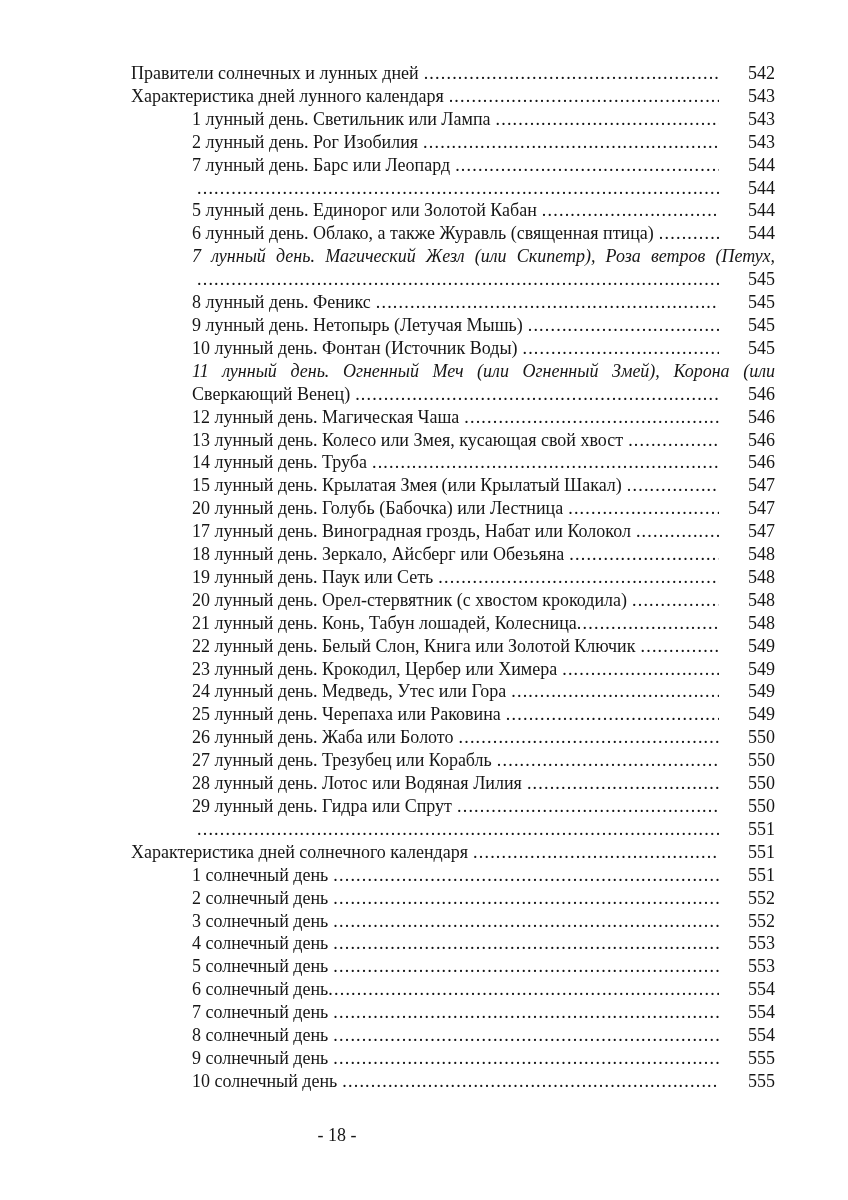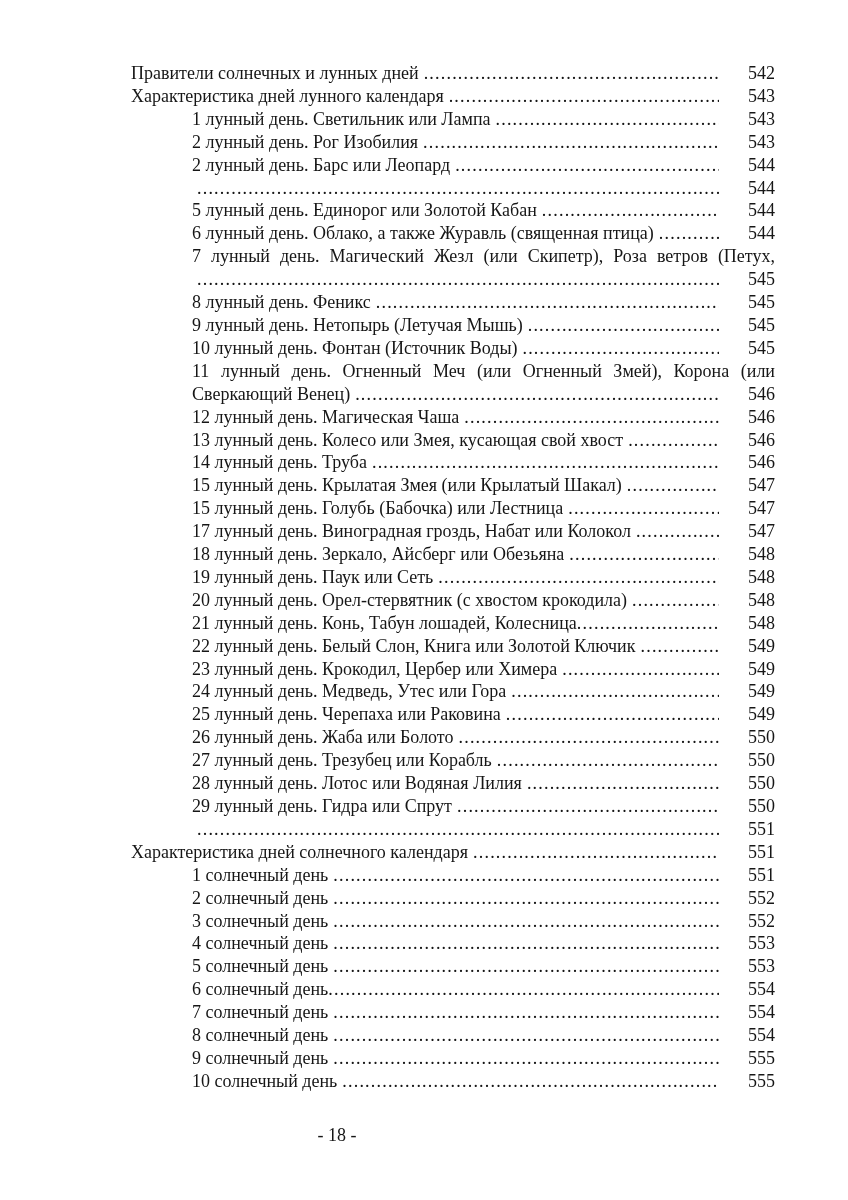--- a/index.html
+++ b/index.html
@@ -37,20 +37,21 @@
     white-space: normal;
     text-align: justify;
     text-align-last: justify;
   }
   .txt {
     white-space: pre;
     flex: 0 0 auto;
   }
   .row.justify .txt {
     white-space: normal;
+    font-style: italic;
   }
   .leader {
     flex: 1 1 0;
     min-width: 0;
     overflow: hidden;
     white-space: nowrap;
     letter-spacing: 1.2px;
     margin-left: 5px;
   }
   .leader.nogap {
@@ -89,21 +90,21 @@
         <span class="txt">1 лунный день. Светильник или Лампа</span>
         <span class="leader">................................................................................................................................................................</span>
         <span class="pagenum">543</span>
       </div>
       <div class="row indent1">
         <span class="txt">2 лунный день. Рог Изобилия</span>
         <span class="leader">................................................................................................................................................................</span>
         <span class="pagenum">543</span>
       </div>
       <div class="row indent1">
-        <span class="txt">2 лунный день. Барс или Леопард</span>
+        <span class="txt">7 лунный день. Барс или Леопард</span>
         <span class="leader">................................................................................................................................................................</span>
         <span class="pagenum">544</span>
       </div>
       <div class="row indent1">
         <span class="leader">................................................................................................................................................................</span>
         <span class="pagenum">544</span>
       </div>
       <div class="row indent1">
         <span class="txt">5 лунный день. Единорог или Золотой Кабан</span>
         <span class="leader">................................................................................................................................................................</span>
@@ -154,21 +155,21 @@
         <span class="txt">14 лунный день. Труба</span>
         <span class="leader">................................................................................................................................................................</span>
         <span class="pagenum">546</span>
       </div>
       <div class="row indent1">
         <span class="txt">15 лунный день. Крылатая Змея (или Крылатый Шакал)</span>
         <span class="leader">................................................................................................................................................................</span>
         <span class="pagenum">547</span>
       </div>
       <div class="row indent1">
-        <span class="txt">15 лунный день. Голубь (Бабочка) или Лестница</span>
+        <span class="txt">20 лунный день. Голубь (Бабочка) или Лестница</span>
         <span class="leader">................................................................................................................................................................</span>
         <span class="pagenum">547</span>
       </div>
       <div class="row indent1">
         <span class="txt">17 лунный день. Виноградная гроздь, Набат или Колокол</span>
         <span class="leader">................................................................................................................................................................</span>
         <span class="pagenum">547</span>
       </div>
       <div class="row indent1">
         <span class="txt">18 лунный день. Зеркало, Айсберг или Обезьяна</span>

